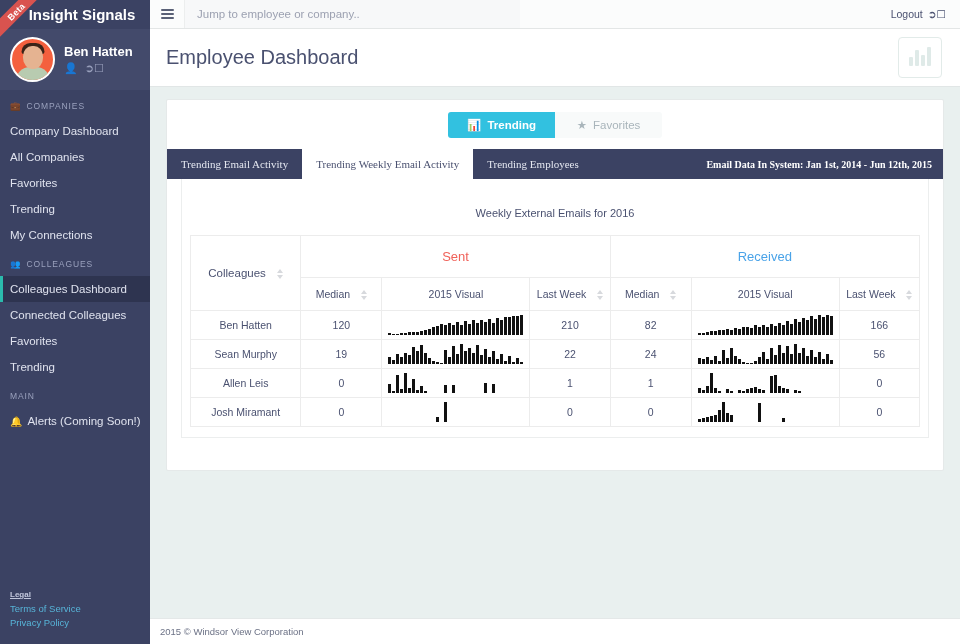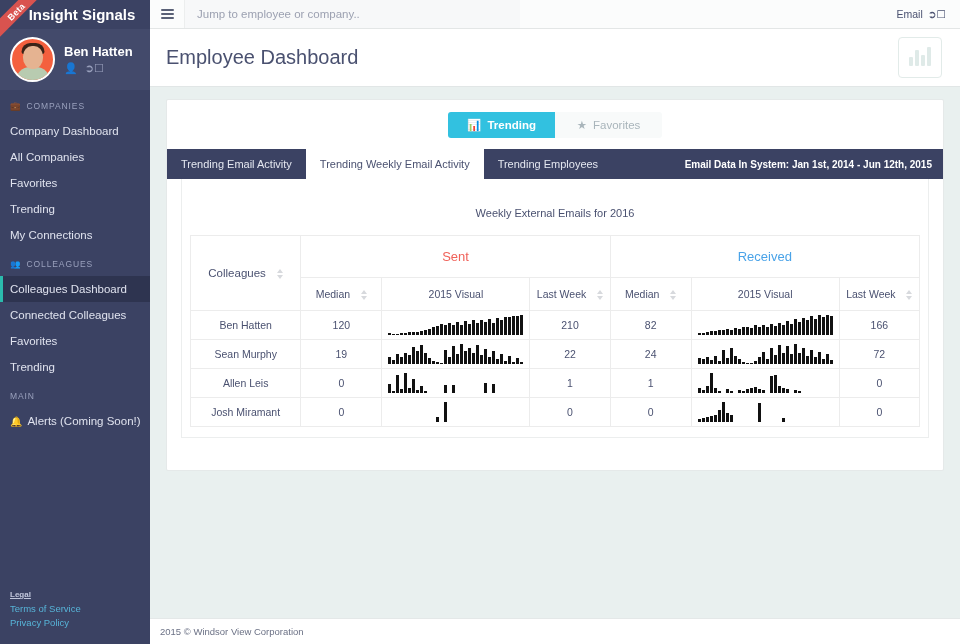--- a/index.html
+++ b/index.html
@@ -162,21 +162,21 @@
     width: 107px; height: 26px;
     display: flex; align-items: center; justify-content: center;
     gap: 6px; font-size: 11.5px; cursor: pointer;
     border: none; font-family: "Liberation Sans", sans-serif;
   }
   .tg.on { background: #32c1e0; color: #fff; font-weight: bold; border-radius: 3px 0 0 3px; }
   .tg.off { background: #f8fafa; color: #a9b5bb; border-radius: 0 3px 3px 0; }
 
   .tabbar {
     background: #3b4263; height: 30px;
-    display: flex; align-items: stretch;
+    display: flex; align-items: stretch; font-family: Liberation Serif, serif;
   }
   .tab {
     padding: 0 14px; display: flex; align-items: center;
     font-size: 11px; color: #e4e7f0; cursor: pointer;
     white-space: nowrap;
   }
   .tab.active { background: #fff; color: #4a5170; }
   .tab-right {
     margin-left: auto; display: flex; align-items: center;
     font-size: 10px; color: #fff; font-weight: bold;
@@ -289,21 +289,21 @@
     <div class="topbar">
       <div class="hamburger">
         <span></span>
           <span></span>
           <span></span>
       </div>
       <div class="search-wrap">
         <input class="search-input" type="text" placeholder="Jump to employee or company.." style="">
       </div>
       <a class="logout">
-        <span>Email</span>
+        <span>Logout</span>
         <span>➲☐</span>
       </a>
     </div>
 
     <div class="pagehead">
       <div class="page-title">Employee Dashboard</div>
       <div class="chart-badge">
         <i style="height:9px"></i>
           <i style="height:16px"></i>
           <i style="height:11px"></i>
@@ -525,21 +525,21 @@
                       <span style="height: 16px;"></span>
                       <span style="height: 8px;"></span>
                       <span style="height: 14px;"></span>
                       <span style="height: 7px;"></span>
                       <span style="height: 12px;"></span>
                       <span style="height: 5px;"></span>
                       <span style="height: 10px;"></span>
                       <span style="height: 4px;"></span>
                     </div>
                   </td>
-                <td class="num">72</td>
+                <td class="num">56</td>
               </tr>
               <tr>
                 <td class="name">Allen Leis</td>
                 <td class="num">0</td>
                 <td class="spark">
                     <div class="spark-wrap">
                       <span style="height: 9px;"></span>
                       <span style="height: 2px;"></span>
                       <span style="height: 18px;"></span>
                       <span style="height: 4px;"></span>

